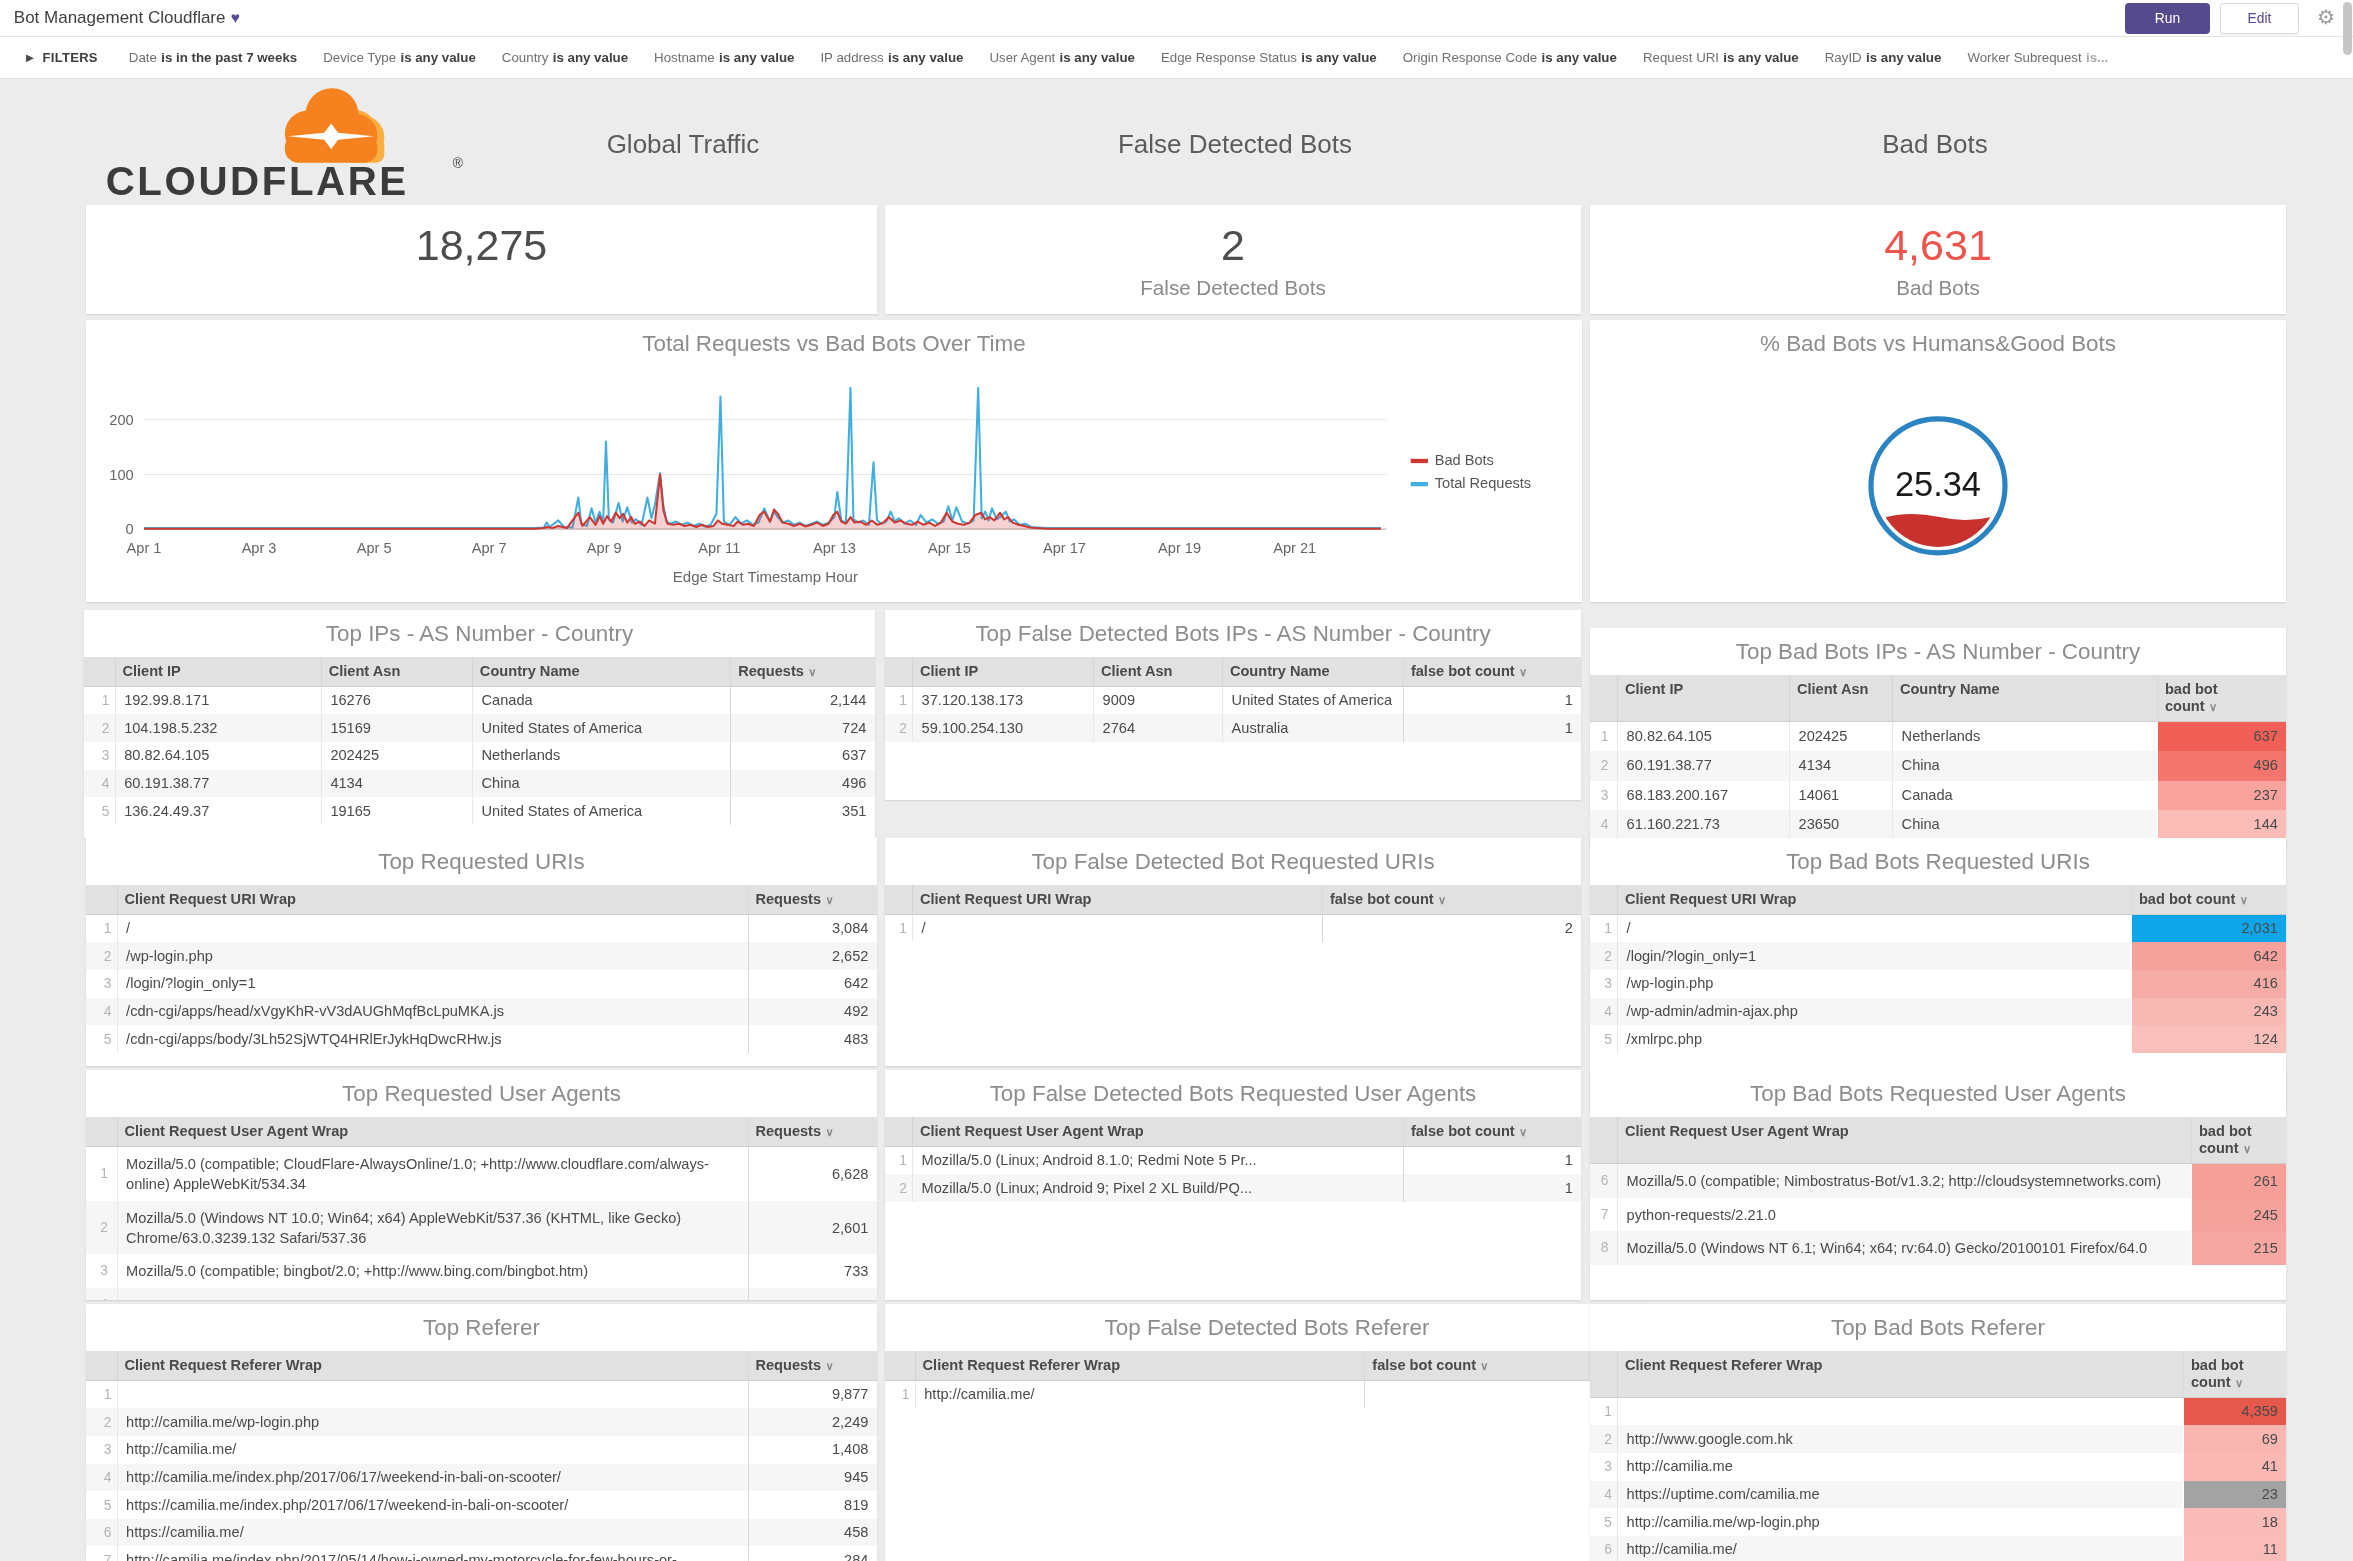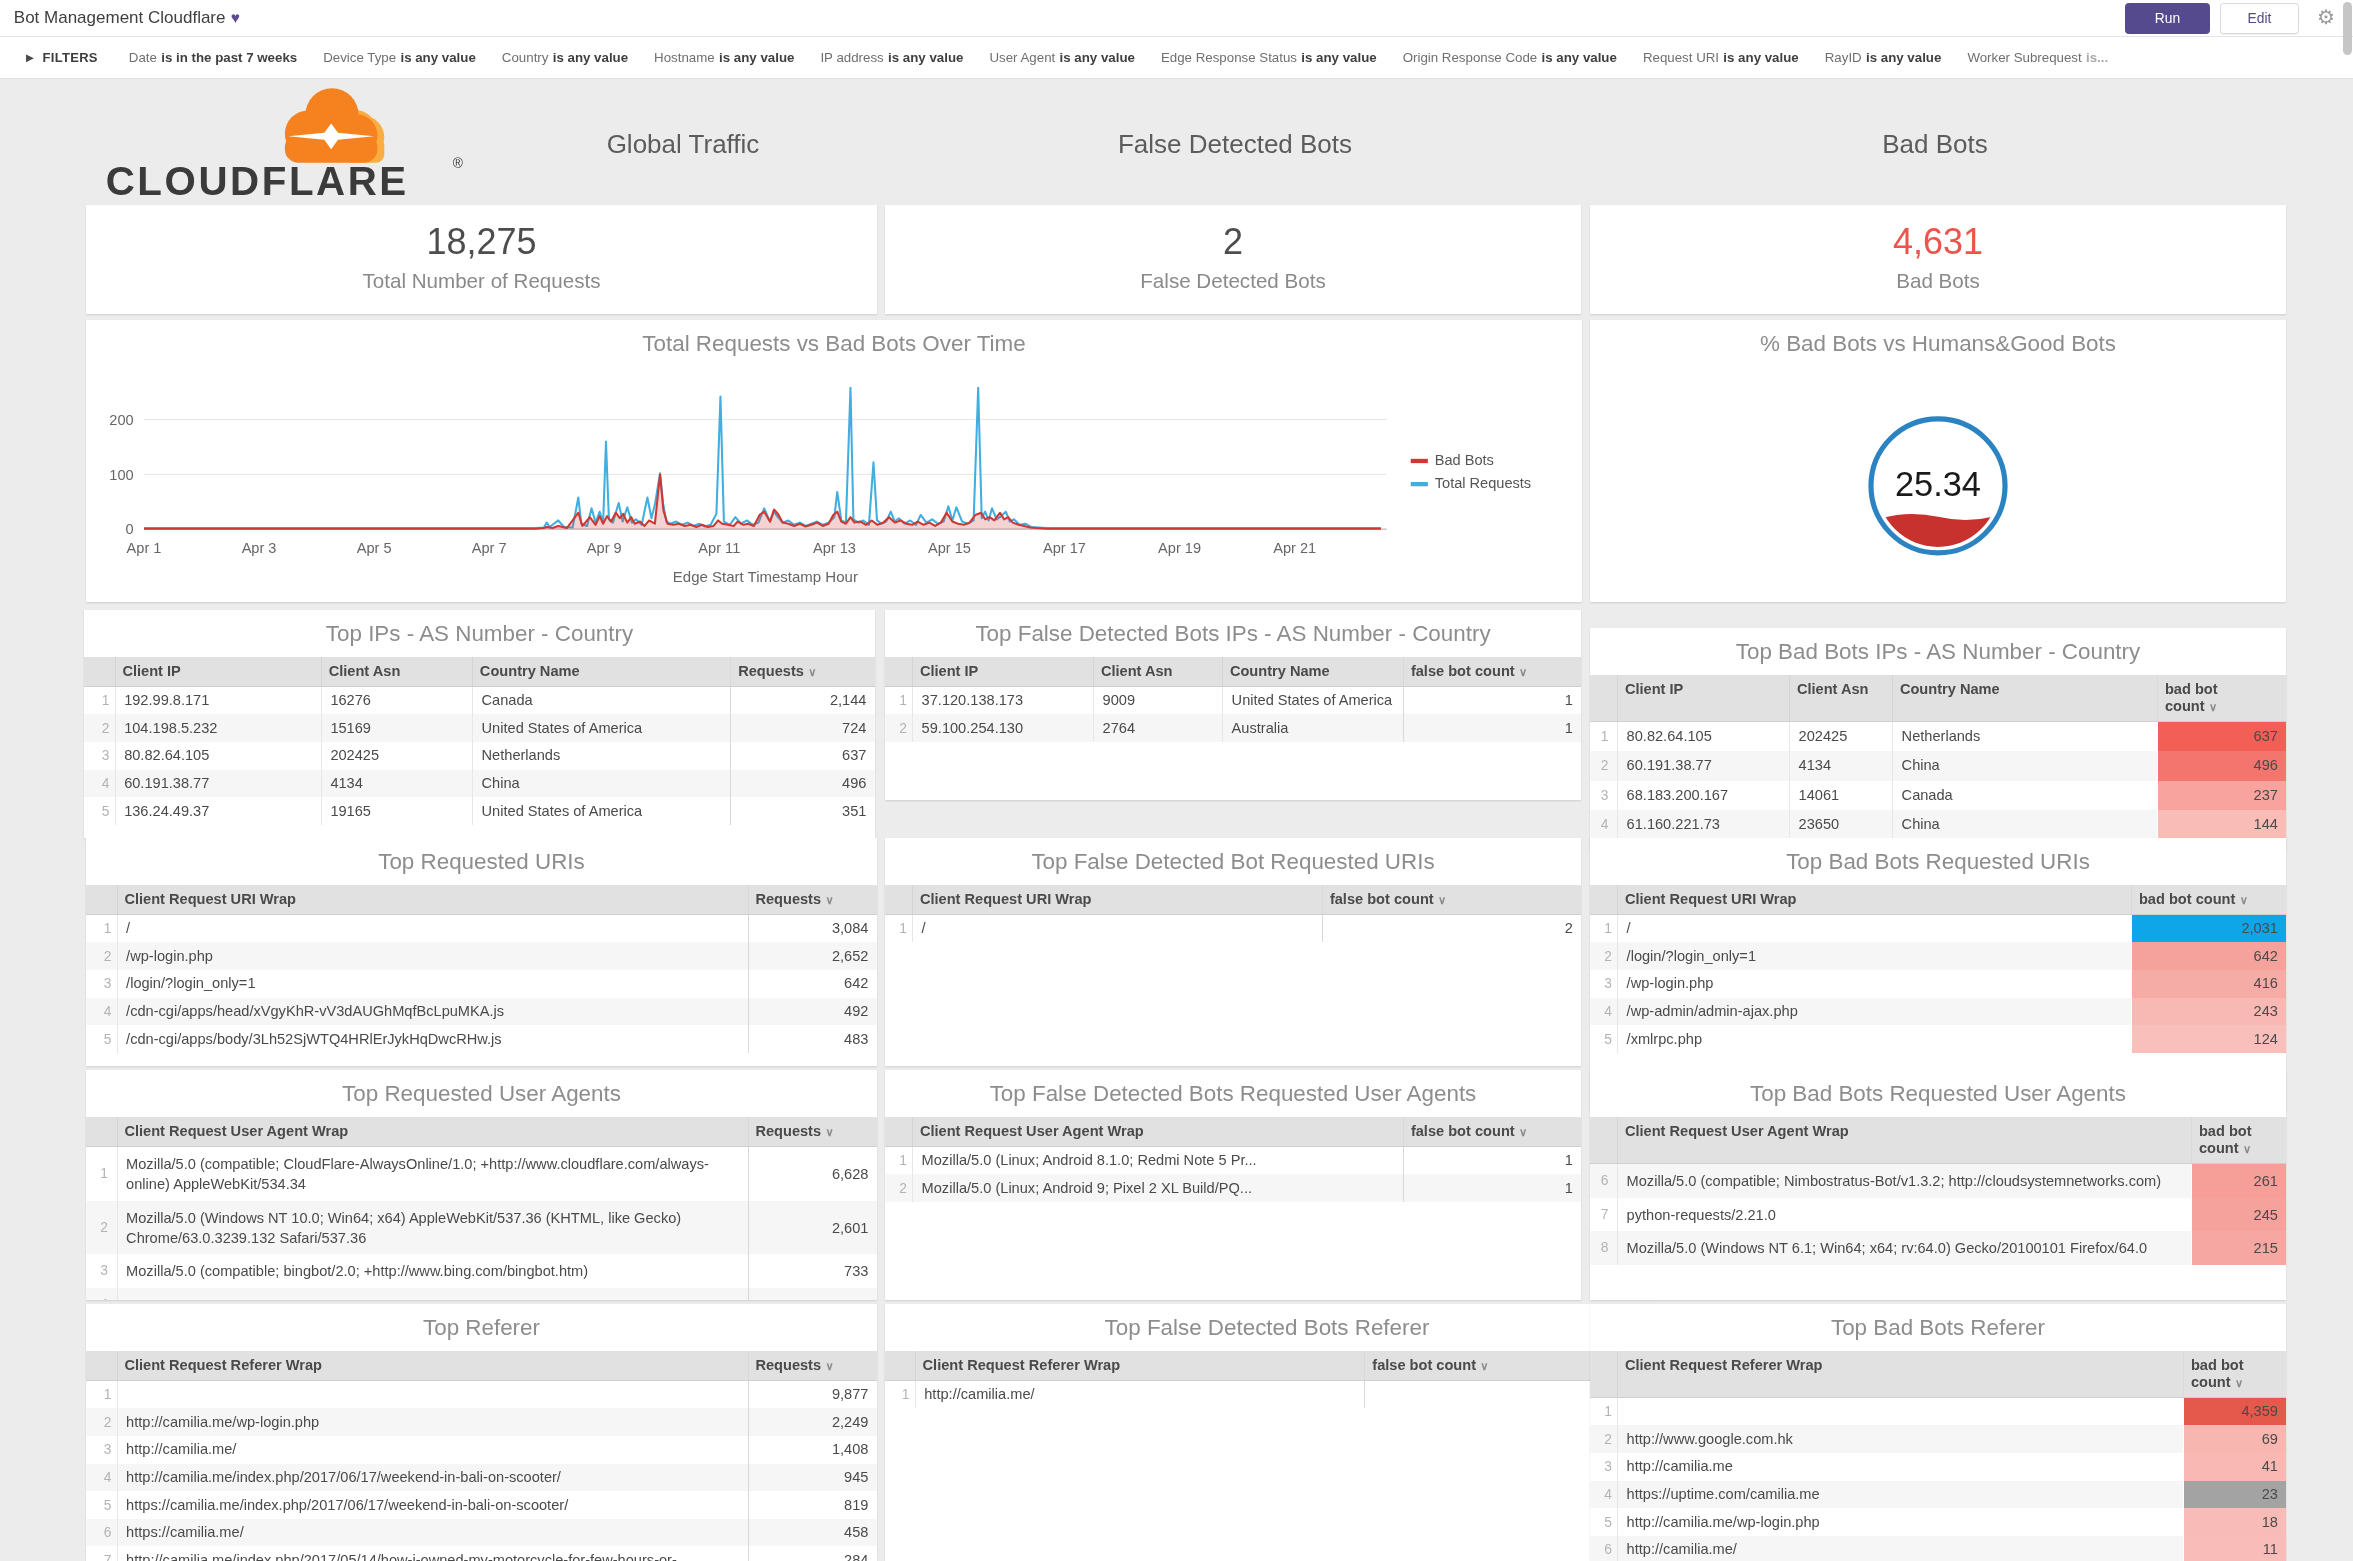--- a/index.html
+++ b/index.html
@@ -27,21 +27,21 @@
   .fchip.muted .fval{color:#a9a9a9;}
   
   #logo{position:absolute;left:105px;top:84px;width:370px;height:120px;}
   .sec-head{position:absolute;top:129px;font-size:26px;color:#5c5c5c;text-align:center;}
   #sec-global{left:580px;width:206px;}
   #sec-false{left:1106px;width:258px;}
   #sec-bad{left:1832px;width:206px;}
   
   .card{position:absolute;background:#fff;box-shadow:0 0.9px 1.7px rgba(0,0,0,.12);overflow:hidden;box-sizing:border-box;}
   .card-title{font-size:22.4px;color:#8d8d8d;text-align:center;padding:11.2px 0 10.3px;white-space:nowrap;overflow:hidden;}
-  .stat-num{font-size:36px;text-align:center;margin-top:15.5px;color:#4d4d4d;}
+  .stat-num{font-size:43px;text-align:center;margin-top:15.5px;color:#4d4d4d;}
   .stat-label{font-size:20.6px;color:#8a8a8a;text-align:center;margin-top:6.9px;}
   
   table.lk{width:100%;border-collapse:collapse;table-layout:fixed;font-size:14.6px;color:#4a4a4a;}
   table.lk th{background:#e1e1e1;font-weight:700;text-align:left;padding:5.2px 6.9px;border-bottom:0.9px solid #cfcfcf;border-left:0.9px solid #d4d4d4;vertical-align:top;line-height:17px;overflow:hidden;}
   table.lk th:first-child{border-left:none;}
   table.lk td{padding:4.3px 8.6px;border-left:0.9px solid #e7e7e7;overflow:hidden;white-space:nowrap;line-height:19px;vertical-align:middle;}
   table.lk td:first-child{border-left:none;}
   table.lk .idx{color:#b3b3b3;text-align:right;padding-right:5.2px;font-size:13.8px;}
   table.lk .val{text-align:right;border-left:0.9px solid #d9d9d9;}
   table.lk th.val{ text-align:left;}
@@ -84,21 +84,20 @@
   </g>
   <text x="0" y="130" font-size="47" font-weight="800" letter-spacing="3" fill="#3b3b3b" id="logo-wordmark">CLOUDFLARE</text>
   <text x="405" y="98" font-size="16" fill="#3b3b3b" id="logo-reg">®</text>
 </svg>
 <div class="sec-head" id="sec-global">Global Traffic</div>
 <div class="sec-head" id="sec-false">False Detected Bots</div>
 <div class="sec-head" id="sec-bad">Bad Bots</div>
 
 <div class="card" style="left:86px;top:205px;width:791px;height:109px;">
   <div class="stat-num">18,275</div>
-  <div class="stat-label">Total Number of Requests</div>
 </div>
 <div class="card" style="left:885px;top:205px;width:696px;height:109px;">
   <div class="stat-num">2</div>
   <div class="stat-label">False Detected Bots</div>
 </div>
 <div class="card" style="left:1590px;top:205px;width:696px;height:109px;">
   <div class="stat-num" id="bad-bots-num" style="color: rgb(238, 84, 76);">4,631</div>
   <div class="stat-label">Bad Bots</div>
 </div>
 

